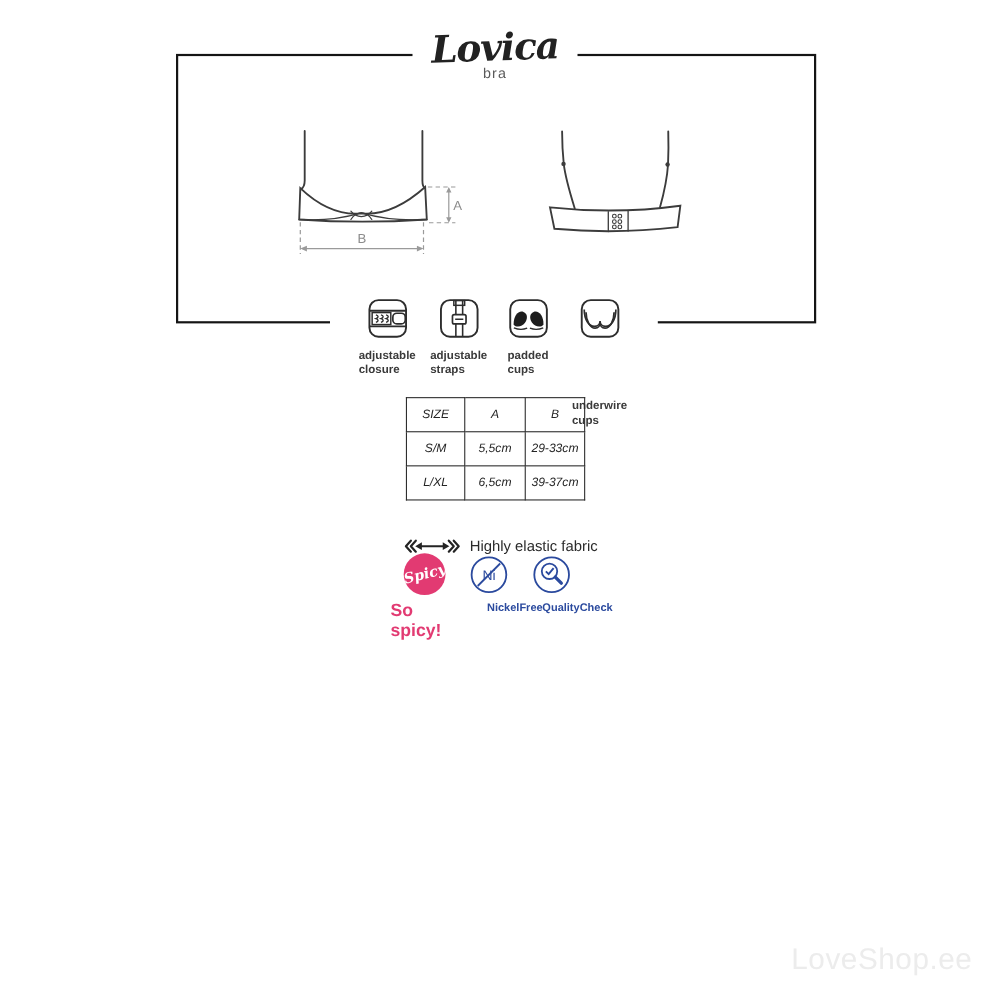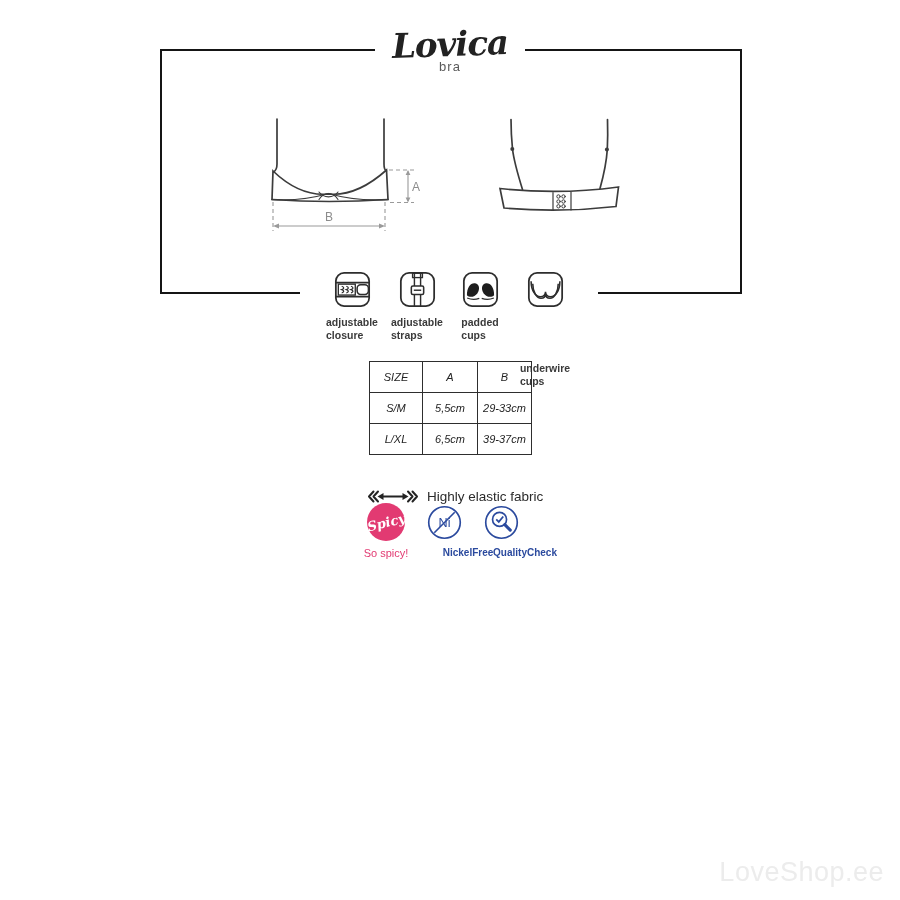--- a/index.html
+++ b/index.html
@@ -40,21 +40,21 @@
 
   
   .badge{position:absolute;display:flex;flex-direction:column;align-items:center;}
   .badge-spicy{left:355px;top:503px;width:62px;}
   .badge-nickel{left:412px;top:504px;width:64px;}
   .badge-quality{left:467px;top:504px;width:68px;}
   .spicy-circle{width:38px;height:38px;border-radius:50%;background:#e23a72;
     display:flex;align-items:center;justify-content:center;}
   .spicy-circle span{font-family:"DejaVu Serif",serif;font-style:italic;font-weight:bold;
     color:#fff;font-size:13px;transform:rotate(-14deg);}
-  .badge-label-pink{margin-top:6px;font-size:11px;font-weight:normal;color:#e23a72;}
+  .badge-label-pink{margin-top:6px;font-size:16px;font-weight:bold;color:#e23a72;}
   .badge-label-blue{margin-top:6px;font-size:10px;font-weight:bold;color:#2b4a9e;margin-left:48px;}
 
   
   .watermark{position:absolute;right:16px;bottom:12px;font-size:27px;color:#ececec;
     letter-spacing:0.5px;}
 </style>
 </head>
 <body>
 
 <div class="canvas">

